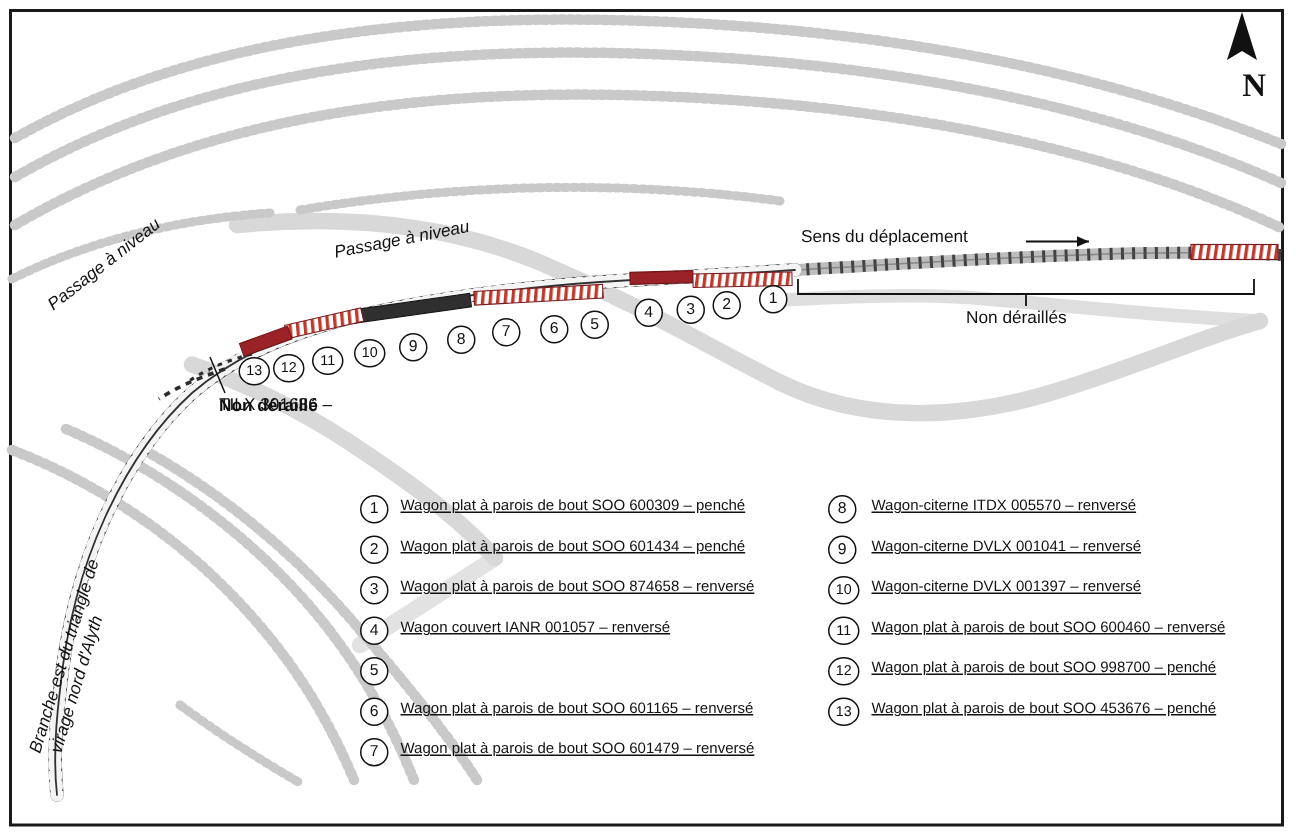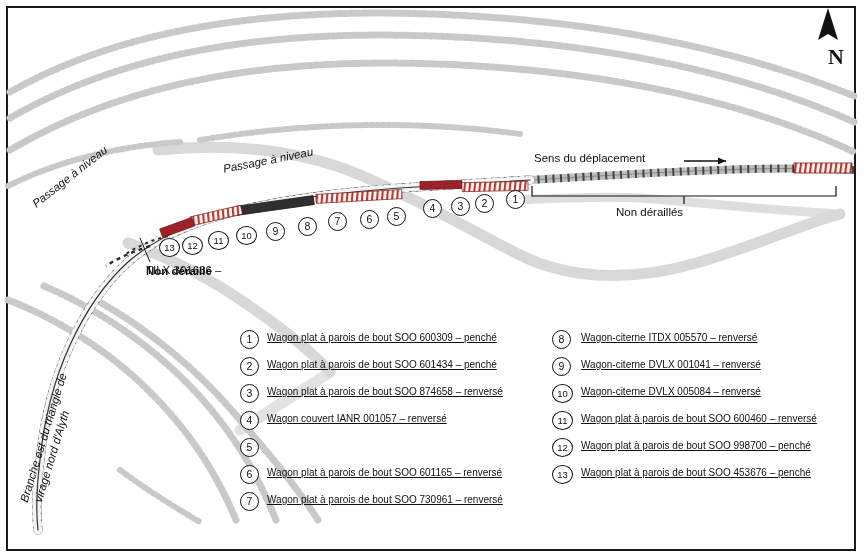--- a/index.html
+++ b/index.html
@@ -129,21 +129,21 @@
   </svg>
 
   <div id="northlabel">N</div>
 
   <div class="lbl it rot-pn" style="left:222px;top:163px;">Passage à niveau</div>
 
   <div class="lbl it rot2" style="left:30px;top:200px;">Passage à niveau</div>
 
   <div class="lbl" style="left:534px;top:152px;">Sens du déplacement</div>
 
-  <div class="lbl" style="left:616px;top:206px;">Non déraillés</div>
+  <div class="lbl" style="left:644px;top:206px;">Non déraillés</div>
 
   <div class="lbl" style="left:146px;top:264px;">TILX 301636 –</div>
   <div class="lbl" style="left:146px;top:265px;font-weight:bold;">Non déraillé</div>
 
   <div class="lbl it rot3" style="left:18px;top:500px;">Branche est du triangle de</div>
   <div class="lbl it rot3" style="left:32px;top:500px;">virage nord d'Alyth</div>
 
   <div id="markers">
       <div class="num-circle" style="left: 506px; top: 190px;">1</div>
       <div class="num-circle" style="left: 475px; top: 194px;">2</div>
@@ -180,35 +180,35 @@
         </div>
         <div class="leg-row">
           <div class="leg-badge">5</div>
         </div>
         <div class="leg-row">
           <div class="leg-badge">6</div>
           <div class="leg-text">Wagon plat à parois de bout SOO 601165 – renversé</div>
         </div>
         <div class="leg-row">
           <div class="leg-badge">7</div>
-          <div class="leg-text">Wagon plat à parois de bout SOO 730961 – renversé</div>
+          <div class="leg-text">Wagon plat à parois de bout SOO 601479 – renversé</div>
         </div>
       </div>
     <div class="leg-col right" id="leg-right">
         <div class="leg-row">
           <div class="leg-badge">8</div>
           <div class="leg-text">Wagon-citerne ITDX 005570 – renversé</div>
         </div>
         <div class="leg-row">
           <div class="leg-badge">9</div>
           <div class="leg-text">Wagon-citerne DVLX 001041 – renversé</div>
         </div>
         <div class="leg-row">
           <div class="leg-badge wide">10</div>
-          <div class="leg-text">Wagon-citerne DVLX 005084 – renversé</div>
+          <div class="leg-text">Wagon-citerne DVLX 001397 – renversé</div>
         </div>
         <div class="leg-row">
           <div class="leg-badge wide">11</div>
           <div class="leg-text">Wagon plat à parois de bout SOO 600460 – renversé</div>
         </div>
         <div class="leg-row">
           <div class="leg-badge wide">12</div>
           <div class="leg-text">Wagon plat à parois de bout SOO 998700 – penché</div>
         </div>
         <div class="leg-row">

